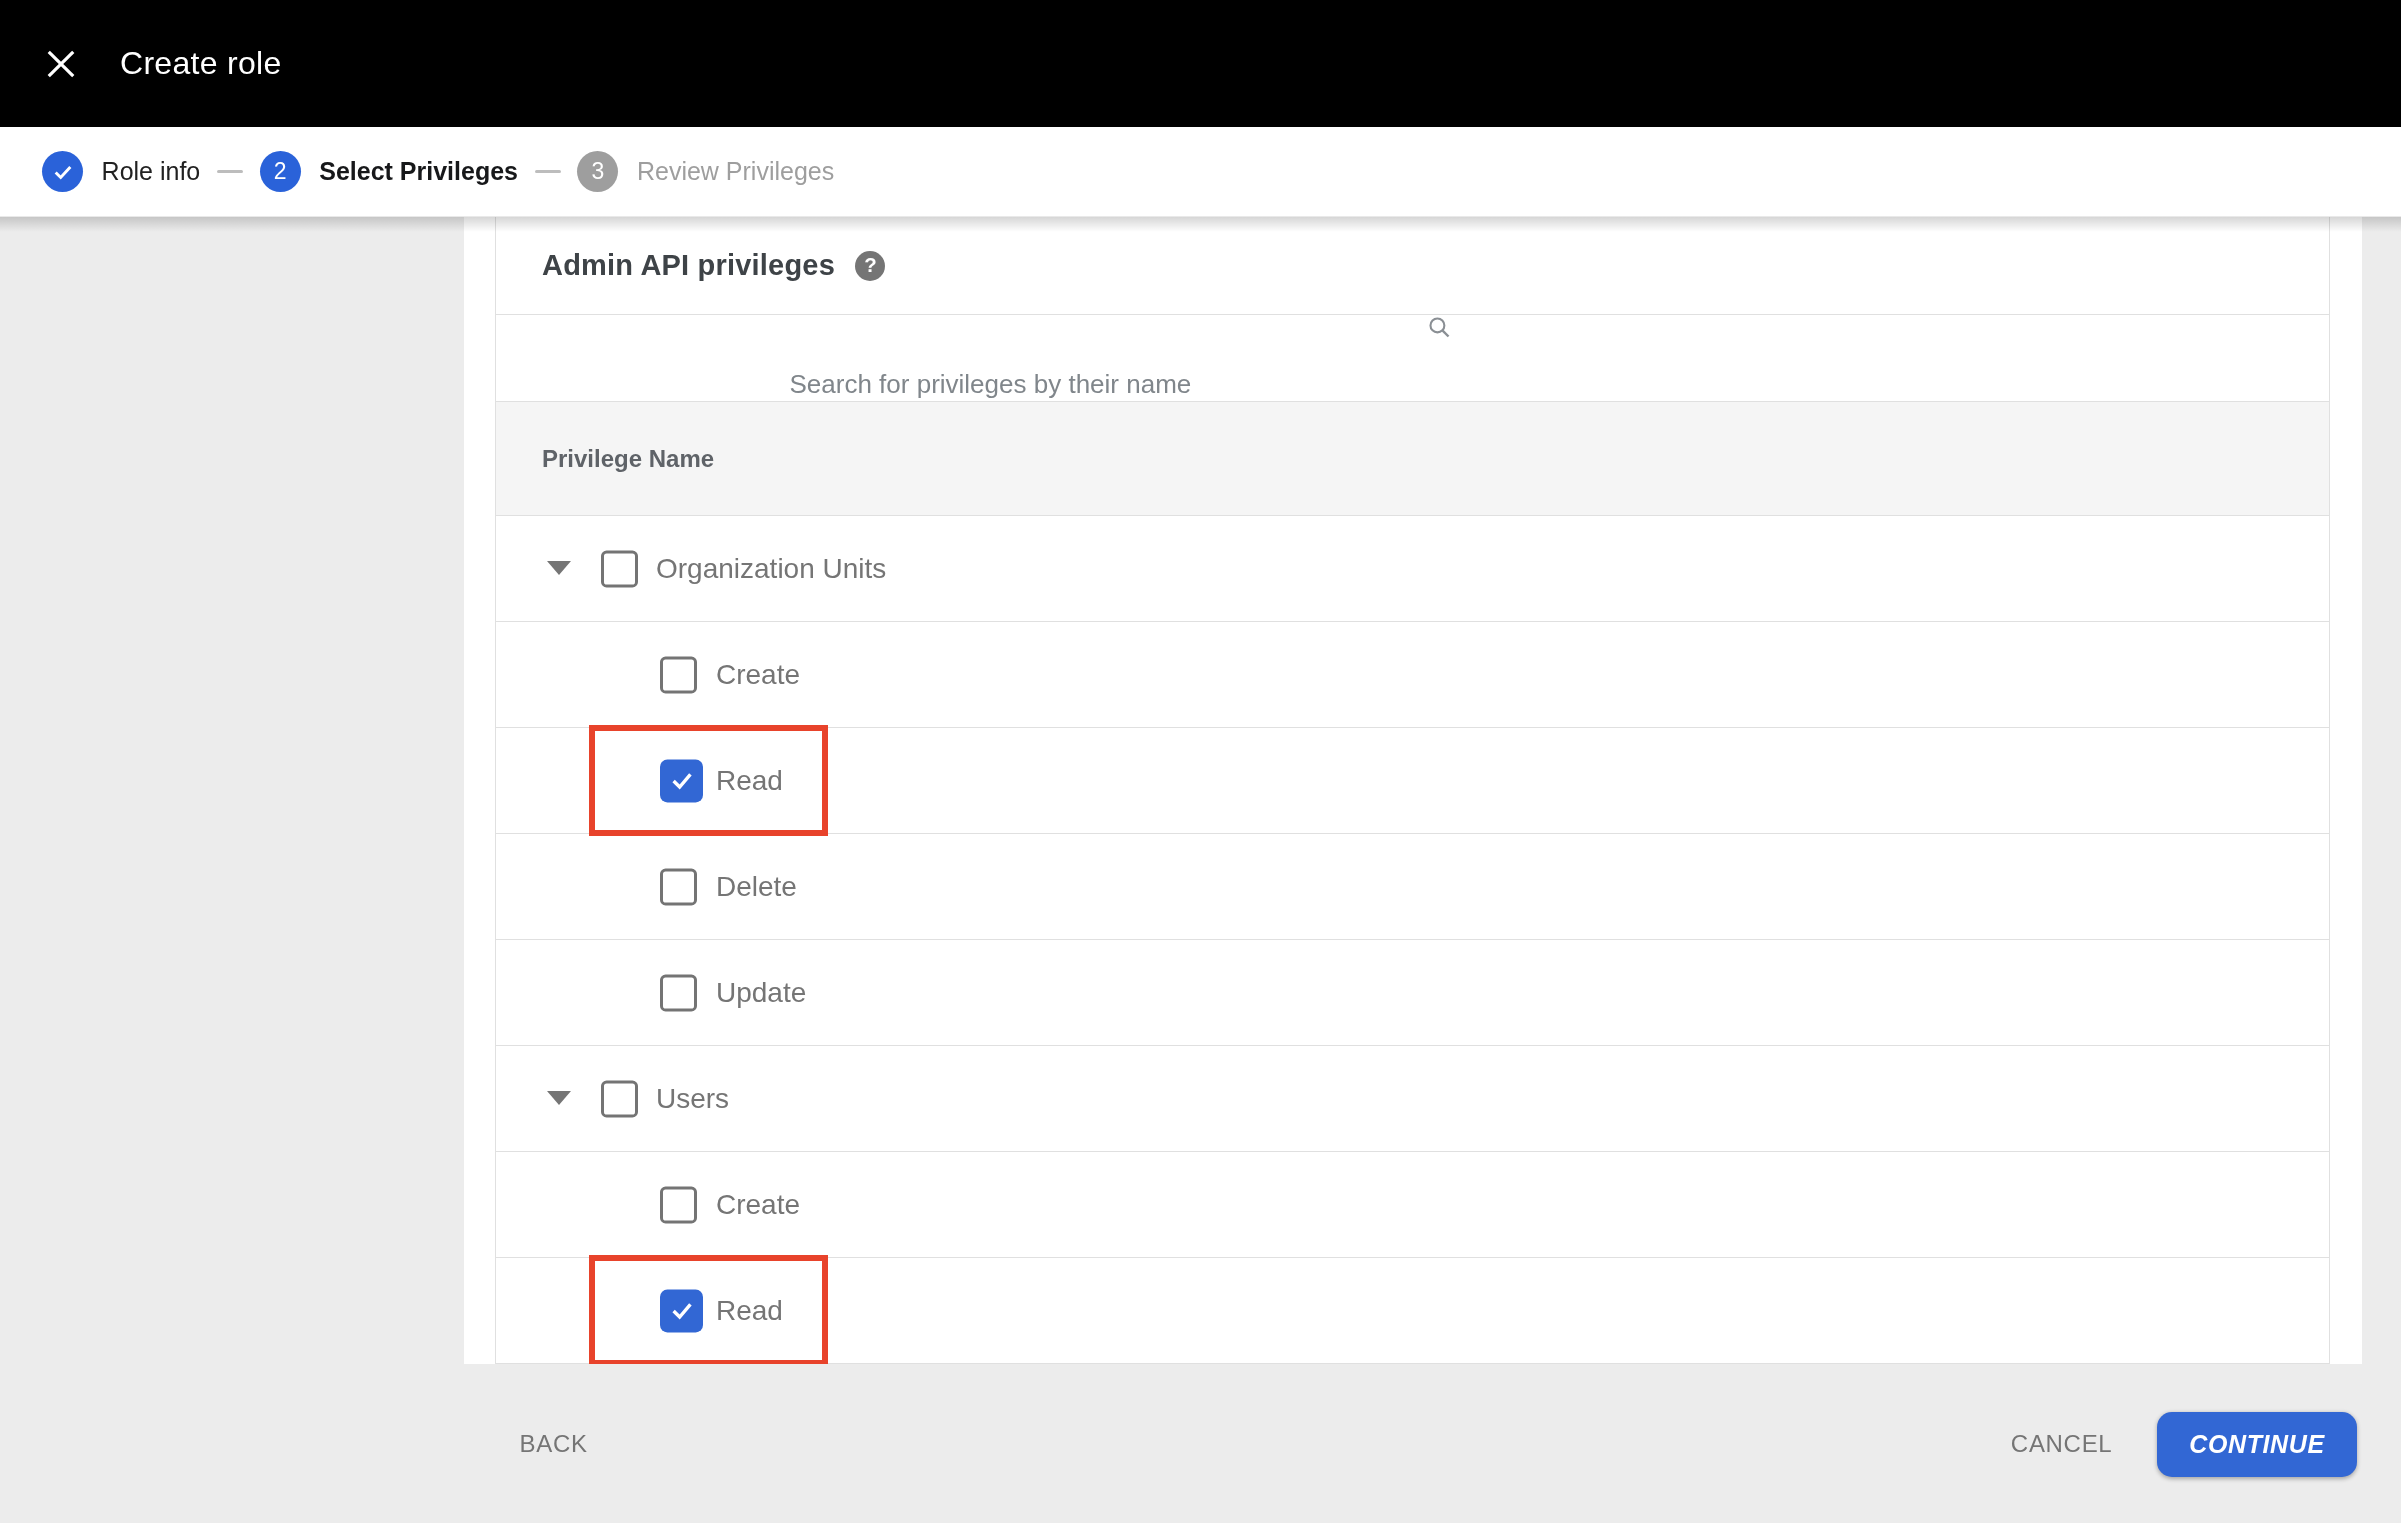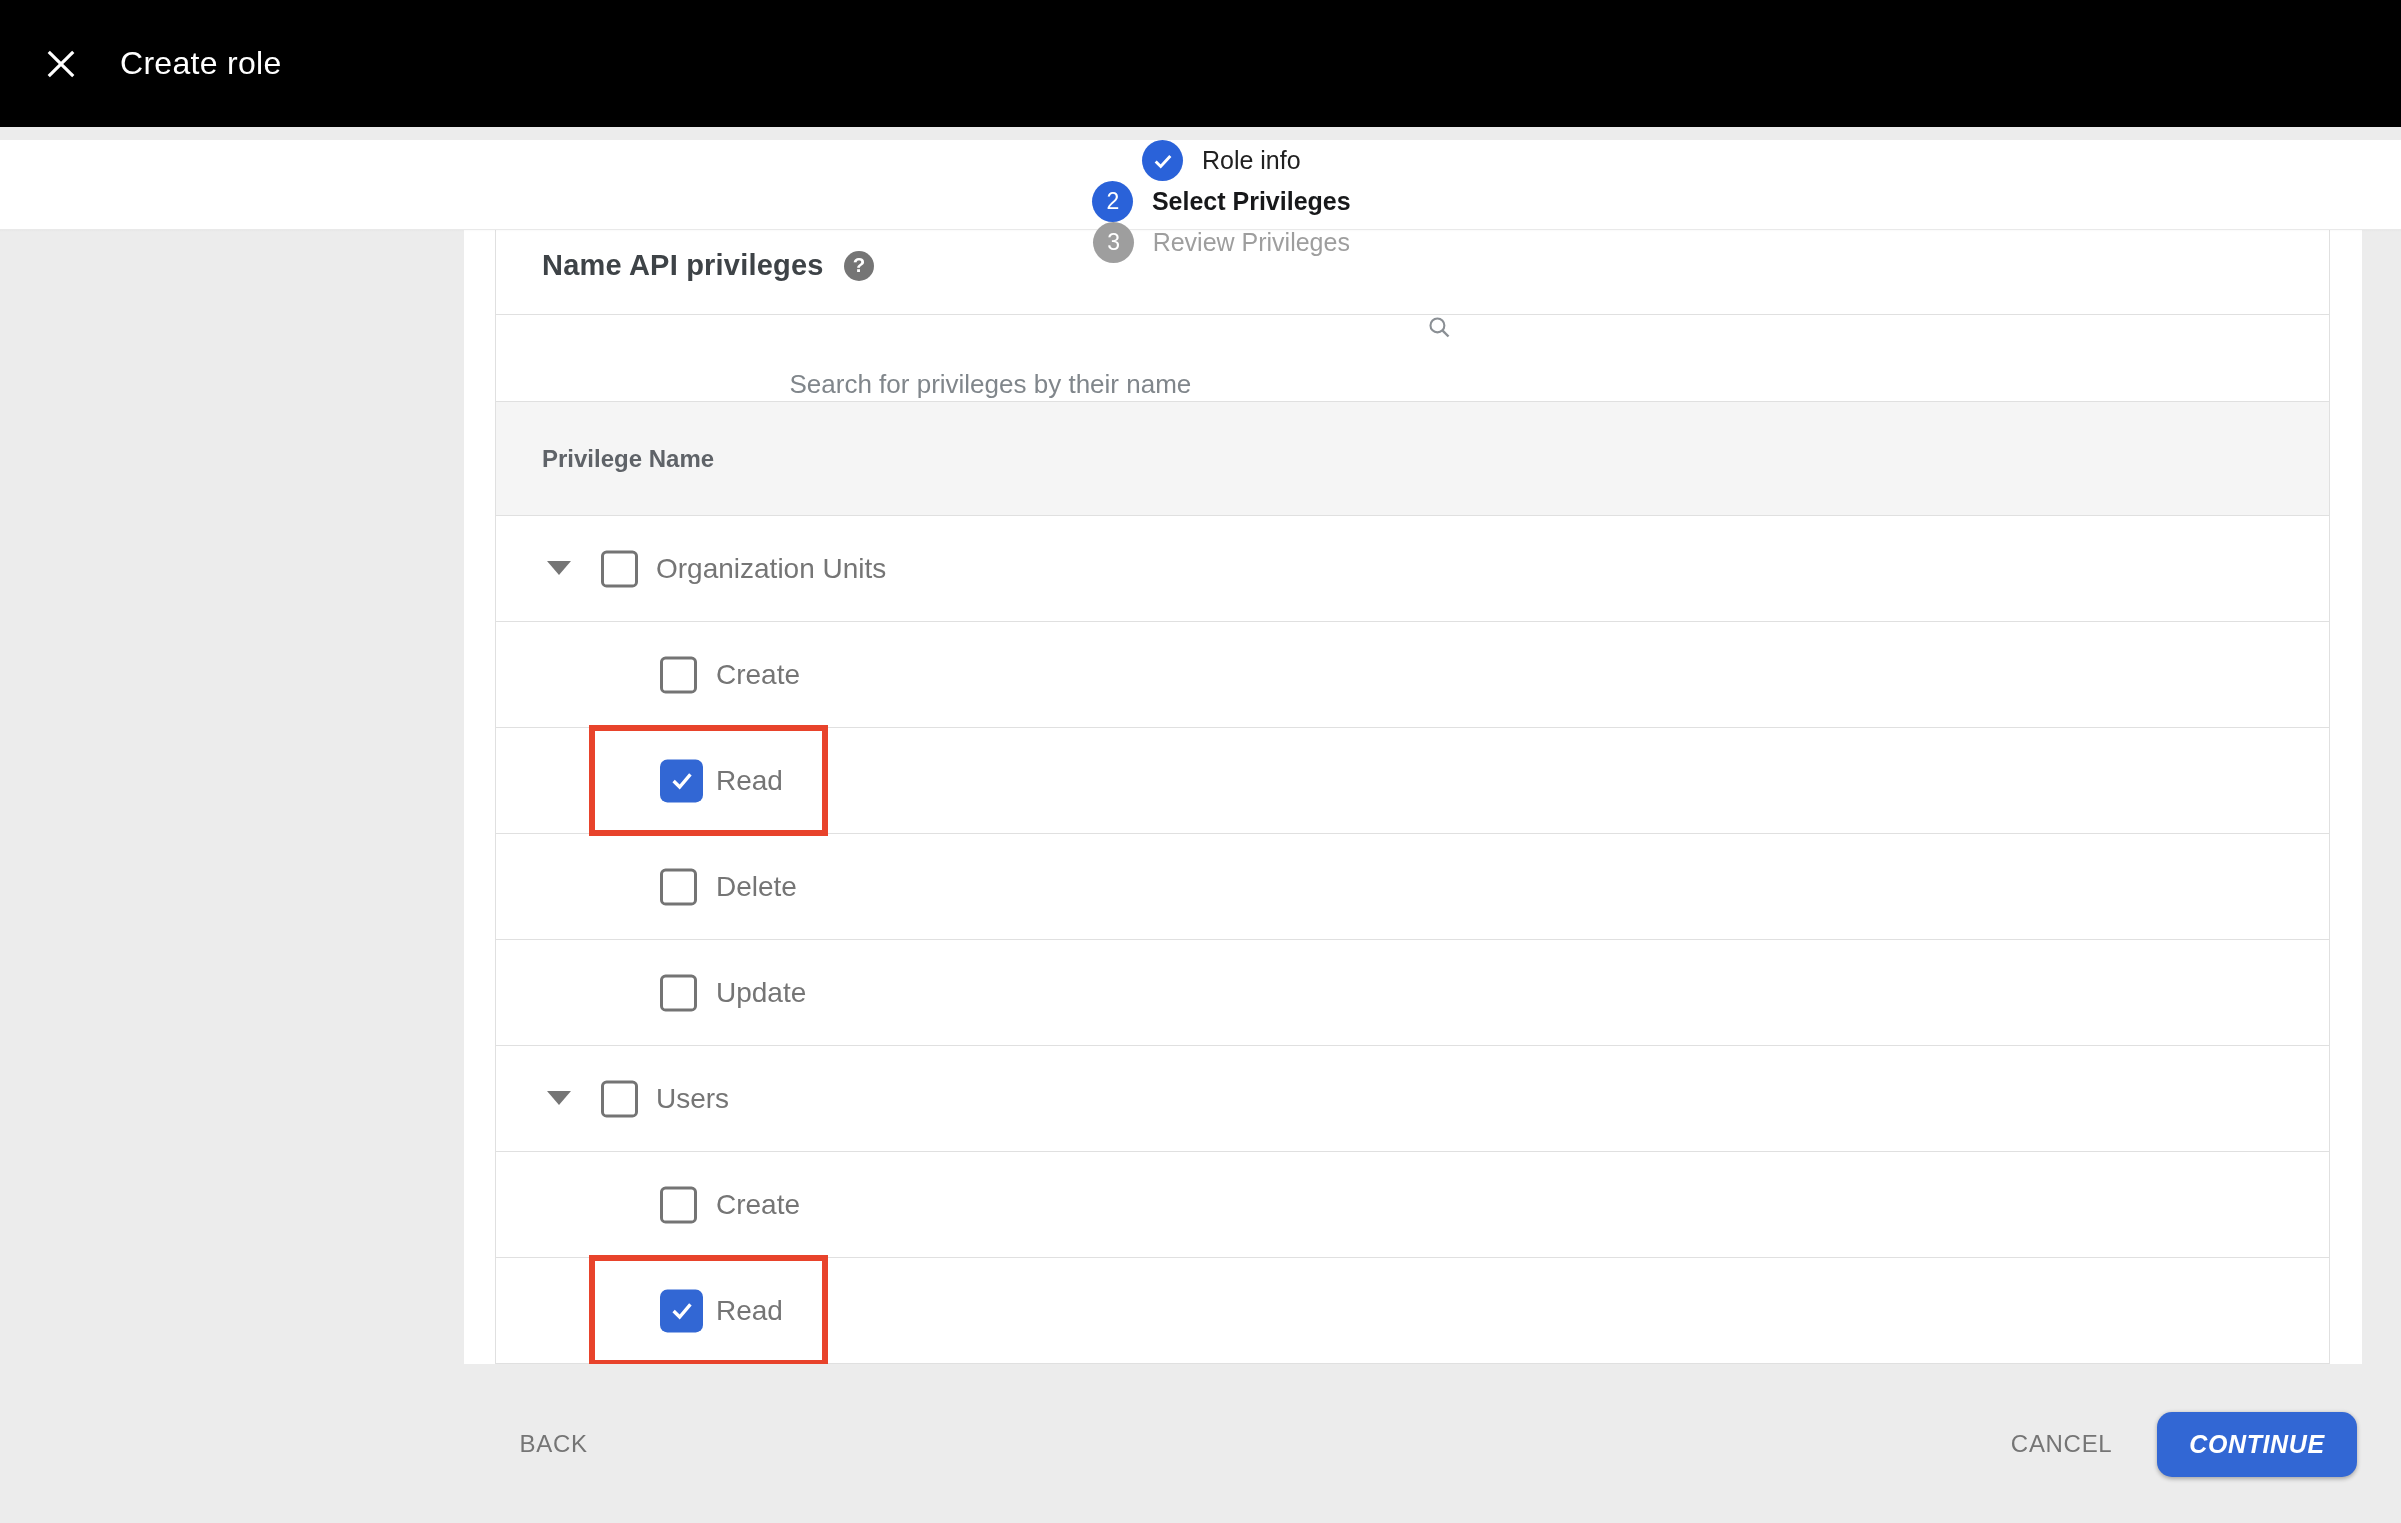--- a/index.html
+++ b/index.html
@@ -19,23 +19,23 @@
   .close-btn{
     background:none;border:none;padding:0;margin:0;cursor:pointer;
     width:37px;height:37px;display:flex;align-items:center;justify-content:center;
   }
   .appbar h1{
     margin:0 0 0 41px;color:#ffffff;font-size:32px;font-weight:400;letter-spacing:0.3px;
   }
 
   
   .stepper{
-    position:absolute;top:140px;left:0;right:0;height:90px;background:#ffffff;
+    position:absolute;top:127px;left:0;right:0;height:90px;background:#ffffff;
     display:flex;align-items:center;padding-left:42px;box-sizing:border-box;
-    z-index:20;border-bottom:0.9px solid #e9e9e9;flex-direction:column;
+    z-index:20;border-bottom:0.9px solid #e9e9e9;
   }
   .step{display:flex;align-items:center;}
   .step-circle{
     width:41px;height:41px;border-radius:50%;flex:0 0 auto;
     display:flex;align-items:center;justify-content:center;
     color:#fff;font-size:23px;font-weight:400;
   }
   .step-circle.done,.step-circle.active{background:#2a62d9;}
   .step-circle.upcoming{background:#9e9e9e;}
   .step-label{margin-left:18.6px;font-size:25px;color:#212121;}
@@ -166,21 +166,21 @@
       <span class="step-circle upcoming">3</span>
       <span class="step-label muted">Review Privileges</span>
     </div>
   </nav>
 
   <main class="content">
     <section class="card">
       <div class="block">
 
         <div class="panel-head">
-          <h2>Name API privileges</h2>
+          <h2>Admin API privileges</h2>
           <span class="help-badge">?</span>
         </div>
 
         <div class="search-row">
           <svg width="33" height="33" viewBox="0 0 36 36">
             <circle cx="15" cy="15" r="10" fill="none" stroke="#8a8f94" stroke-width="3"></circle>
             <line x1="22.5" y1="22.5" x2="31" y2="31" stroke="#8a8f94" stroke-width="3.4"></line>
           </svg>
           <input type="text" placeholder="Search for privileges by their name" style="">
         </div>

